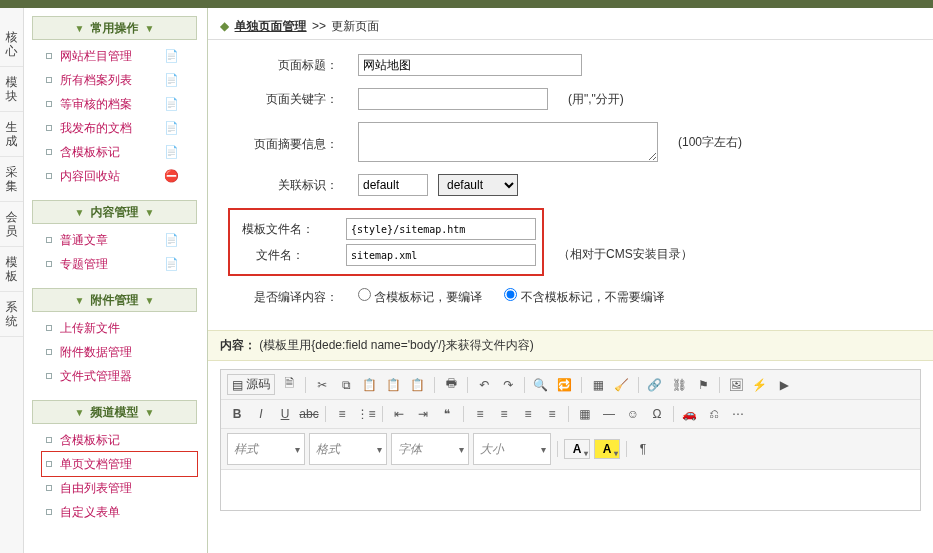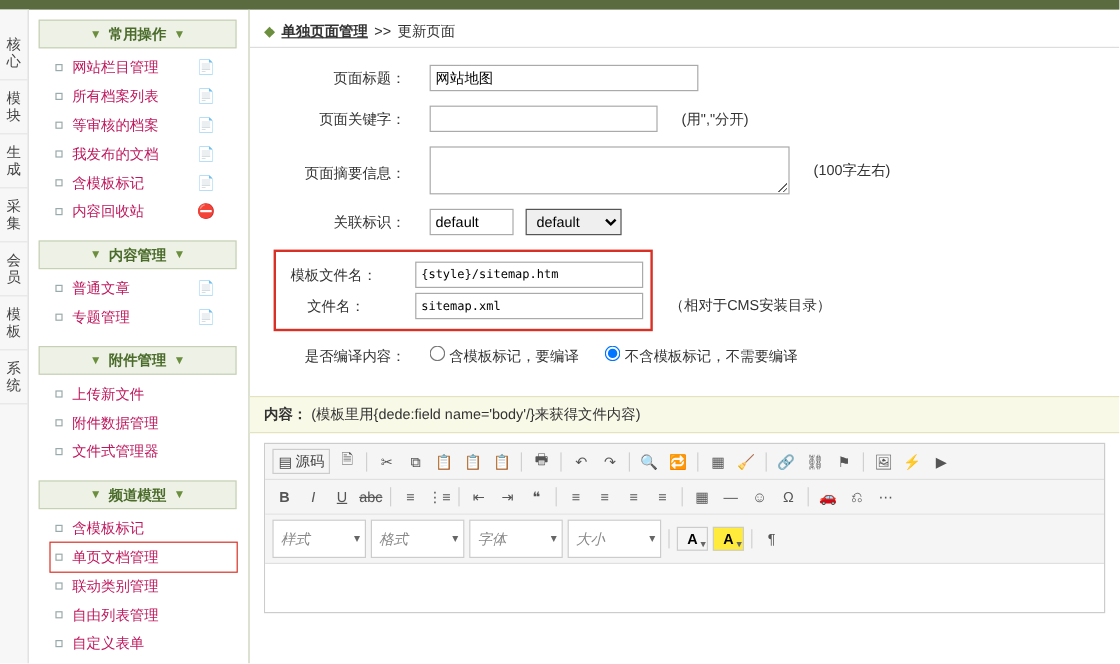--- a/index.html
+++ b/index.html
@@ -169,24 +169,20 @@
           <div class="item">
             <span class="dot"></span>
             <span class="item-label">含模板标记</span>
           </div>
           <div class="item highlight">
             <span class="dot"></span>
             <span class="item-label">单页文档管理</span>
           </div>
           <div class="item">
             <span class="dot"></span>
-            <span class="item-label">联动类别管理</span>
-          </div>
-          <div class="item">
-            <span class="dot"></span>
             <span class="item-label">自由列表管理</span>
           </div>
           <div class="item">
             <span class="dot"></span>
             <span class="item-label">自定义表单</span>
           </div>
         </div>
       </div>
     </div>
 

